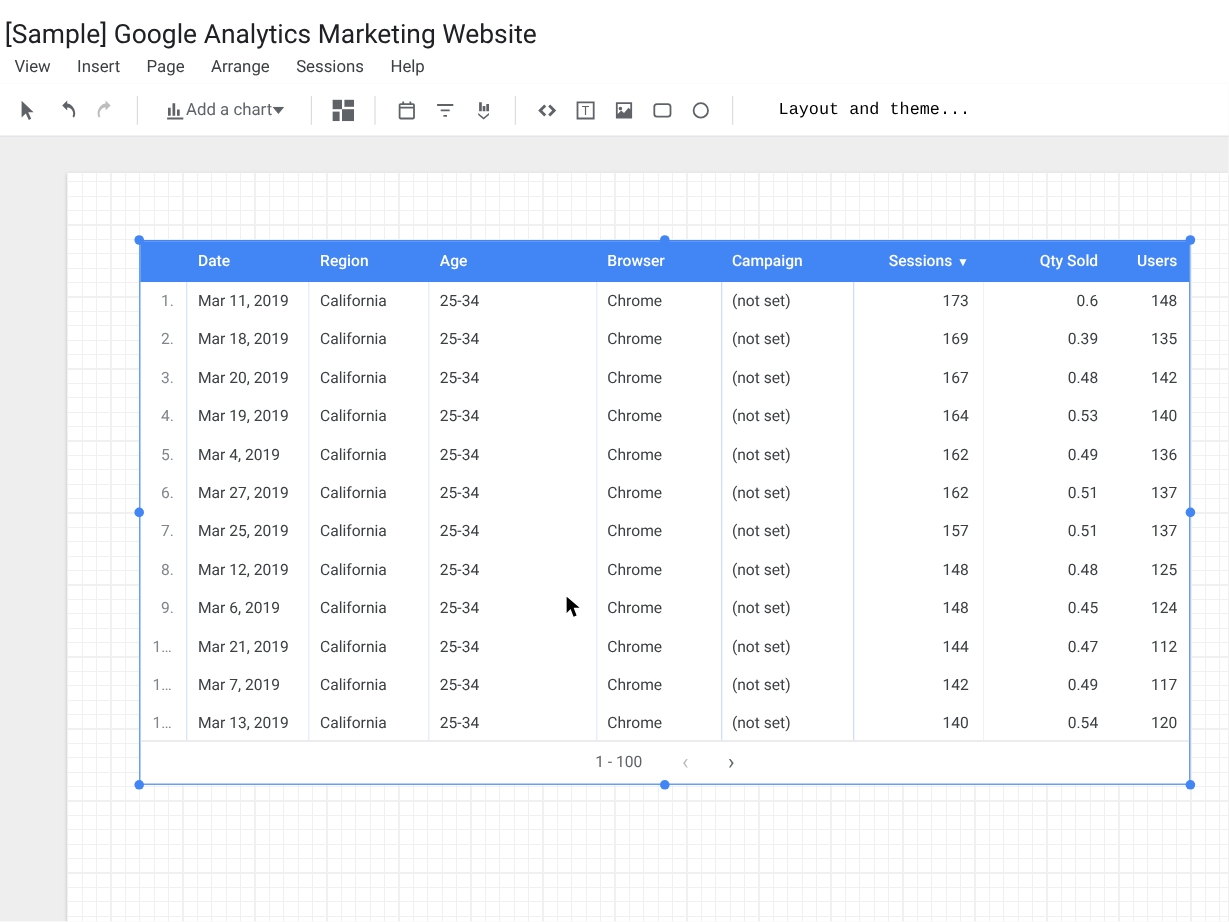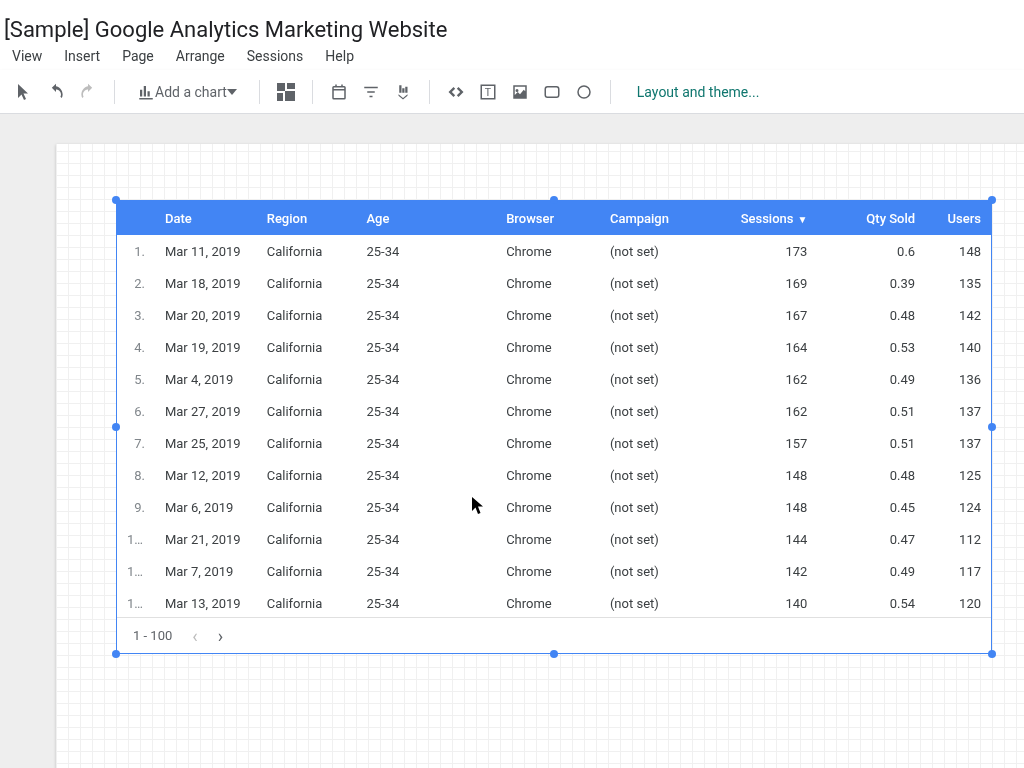--- a/index.html
+++ b/index.html
@@ -11,21 +11,21 @@
 
 
 .menubar { height:28px; display:flex; align-items:center; gap:14px; padding:0 8px; font-size:14px; color:#3c4043; }
 .menubar div { cursor:pointer; padding:2px 4px; }
 
 
 .toolbar { height:44px; background:#fff; border-bottom:1px solid #dadce0; box-shadow:0 1px 3px rgba(0,0,0,0.08); display:flex; align-items:center; padding:0 12px; gap:8px; }
 .tbtn { width:24px; height:24px; display:flex; align-items:center; justify-content:center; cursor:pointer; color:#5f6368; border-radius:4px; }
 .tsep { width:1px; height:24px; background:#dadce0; margin:0 6px; }
 .addchart { display:flex; align-items:center; gap:0; color:#5f6368; font-size:14px; cursor:pointer; padding:4px 8px; }
-.layouttheme { color:#0f766e; font-size:14px; margin-left:12px; }
+.layouttheme { color:#000000; font-size:14px; margin-left:24px;font-family:Liberation Mono, monospace; }
 
 
 .canvas-area { position:absolute; top:114px; left:0; right:0; bottom:0; background:#eeeeee; overflow:hidden;padding-left:19px; }
 .page {
   position:absolute; top:30px; left:56px; width:968px; height:800px;
   background:#fff;
   background-image:
     repeating-linear-gradient(0deg, #f0f0f0 0, #f0f0f0 1px, transparent 1px, transparent 12px),
     repeating-linear-gradient(90deg, #f0f0f0 0, #f0f0f0 1px, transparent 1px, transparent 12px);
   box-shadow:0 1px 3px rgba(0,0,0,0.2);
@@ -56,21 +56,21 @@
     linear-gradient(90deg,#c3d7f7 50%,transparent 50%);
   background-size:1px 6px;
   background-repeat:repeat-y;
   background-position:38px 0,140px 0,240px 0,380px 0,484px 0,594px 0,702px 0;
 }
 .c-idx{width:38px;text-align:right;color:#80868b;} .c-date{width:102px;} .c-region{width:100px;}
 .c-age{width:140px;} .c-browser{width:104px;} .c-campaign{width:110px;}
 .c-sessions{width:108px;text-align:right;} .c-qty{width:108px;text-align:right;} .c-users{width:66px;text-align:right;}
 .sort-caret{font-size:10px;margin-left:4px;}
 
-.tfoot { height:36px; border-top:1px solid #e0e0e0; display:flex; align-items:center; justify-content:flex-start; gap:20px; padding:0 16px; color:#5f6368; font-size:13px; }
+.tfoot { height:36px; border-top:1px solid #e0e0e0; display:flex; align-items:center; justify-content:center; gap:33px; padding:0 16px; color:#5f6368; font-size:13px; }
 .pgbtn{cursor:pointer; font-size:18px; color:#bdbdbd;}
 .pgbtn.active{color:#5f6368;}
 
 .cursor { position:absolute; top:296px; left:355px; width:14px; height:18px; z-index:50; pointer-events:none; }
 
 svg { display:block; }
 </style>
 </head>
 <body>
 

